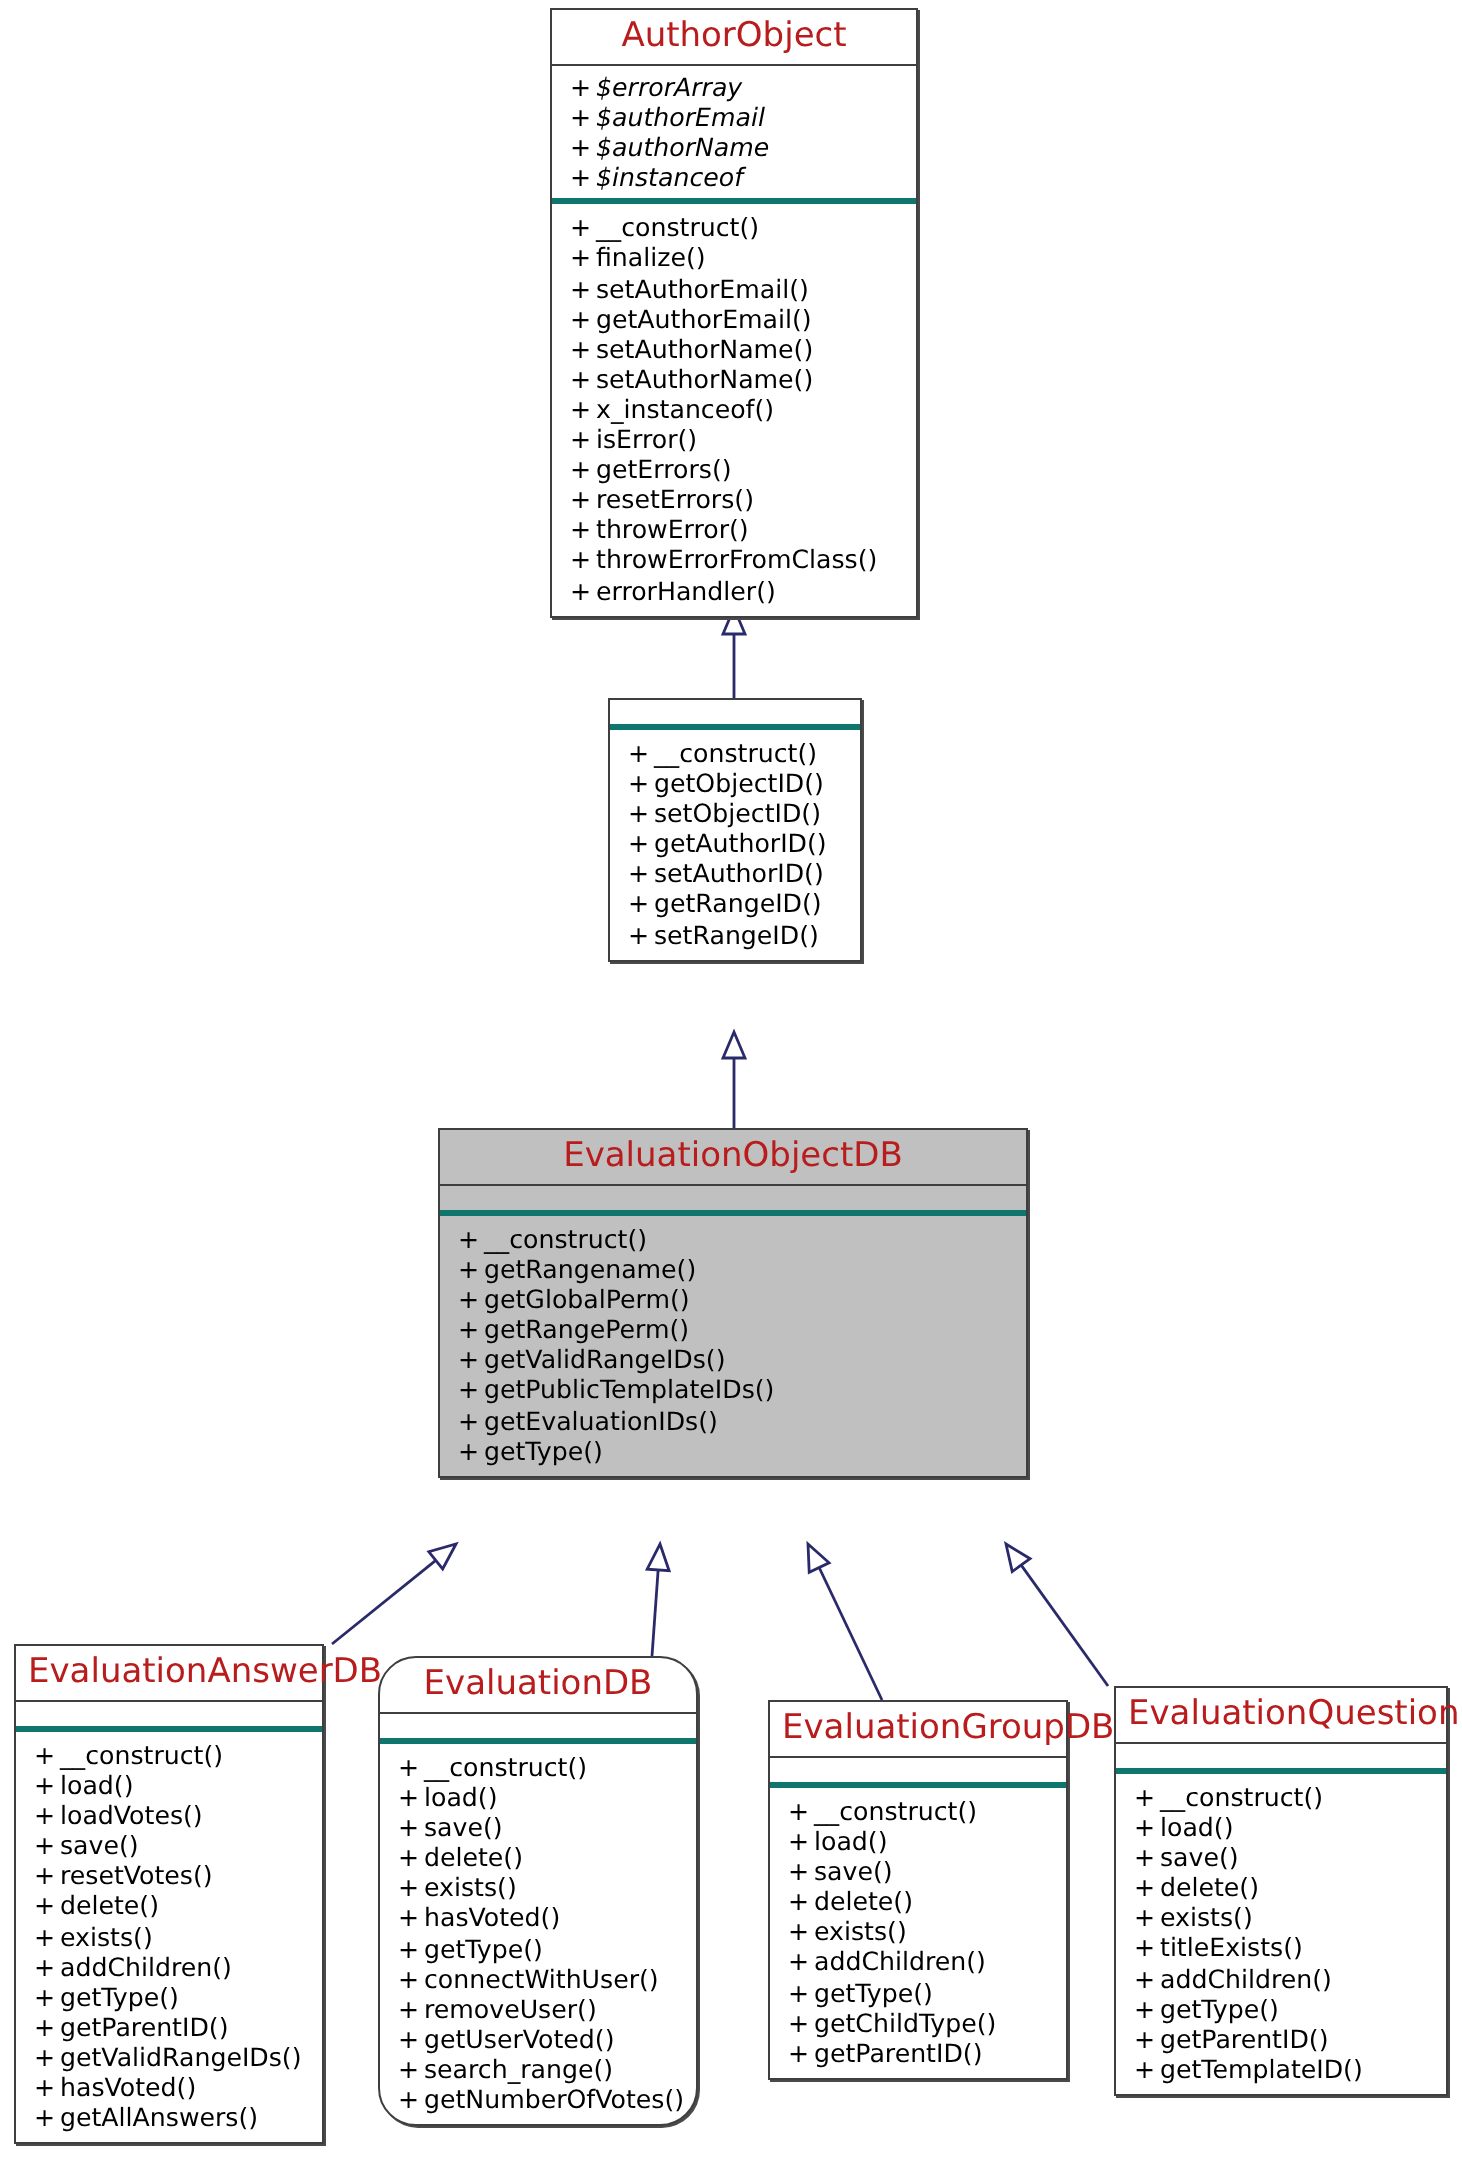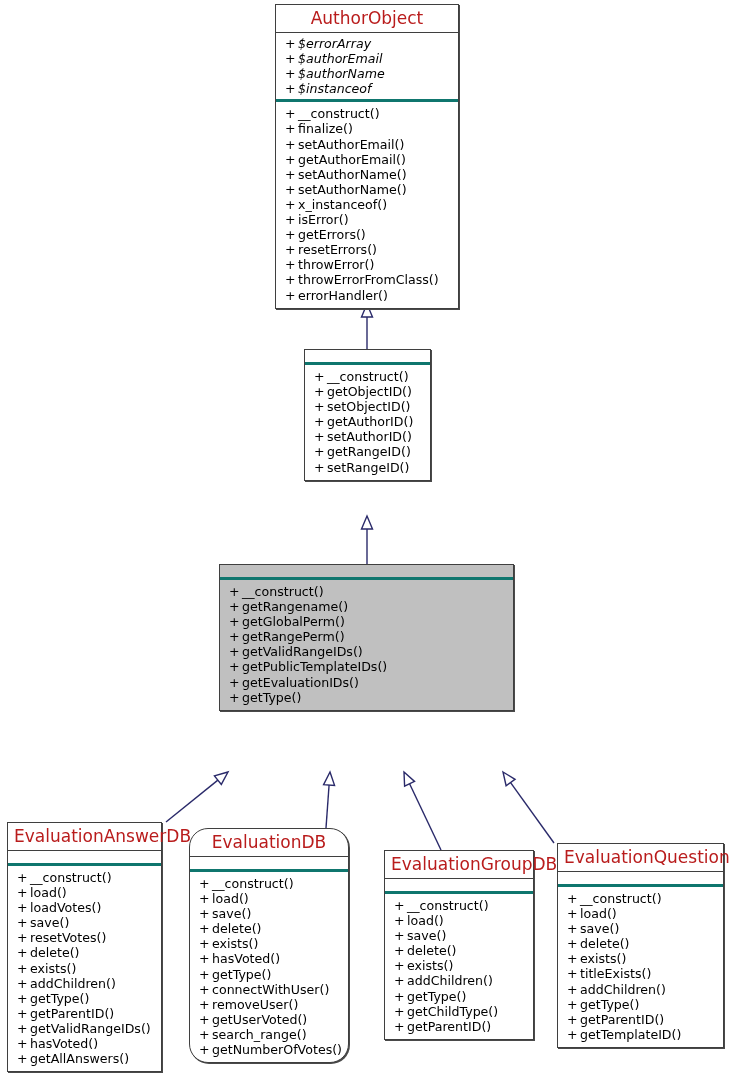--- a/index.html
+++ b/index.html
@@ -129,20 +129,21 @@
         <div class="uml-member"><span class="vis">+</span><span>__construct()</span></div>
         <div class="uml-member"><span class="vis">+</span><span>getObjectID()</span></div>
         <div class="uml-member"><span class="vis">+</span><span>setObjectID()</span></div>
         <div class="uml-member"><span class="vis">+</span><span>getAuthorID()</span></div>
         <div class="uml-member"><span class="vis">+</span><span>setAuthorID()</span></div>
         <div class="uml-member"><span class="vis">+</span><span>getRangeID()</span></div>
         <div class="uml-member"><span class="vis">+</span><span>setRangeID()</span></div>
       </div>
     </div>
     <div class="uml-class highlight" style="left: 219px; top: 564px; width: 295px;">
+      <div class="uml-title">EvaluationObjectDB</div>
       <div class="uml-attrs"></div>
       <div class="uml-ops">
         <div class="uml-member"><span class="vis">+</span><span>__construct()</span></div>
         <div class="uml-member"><span class="vis">+</span><span>getRangename()</span></div>
         <div class="uml-member"><span class="vis">+</span><span>getGlobalPerm()</span></div>
         <div class="uml-member"><span class="vis">+</span><span>getRangePerm()</span></div>
         <div class="uml-member"><span class="vis">+</span><span>getValidRangeIDs()</span></div>
         <div class="uml-member"><span class="vis">+</span><span>getPublicTemplateIDs()</span></div>
         <div class="uml-member"><span class="vis">+</span><span>getEvaluationIDs()</span></div>
         <div class="uml-member"><span class="vis">+</span><span>getType()</span></div>

